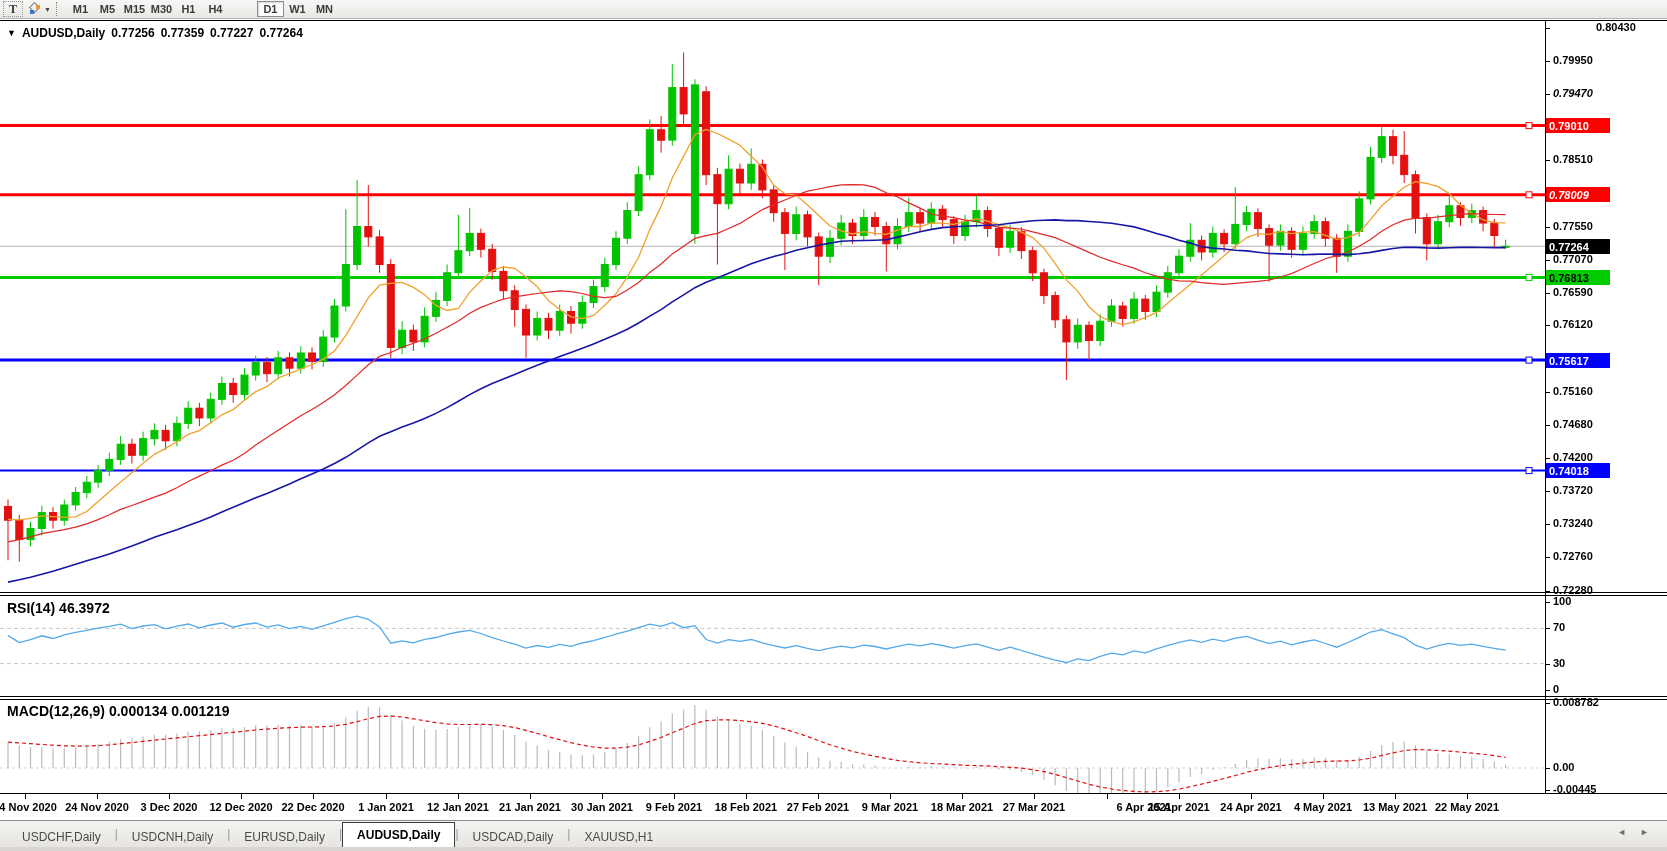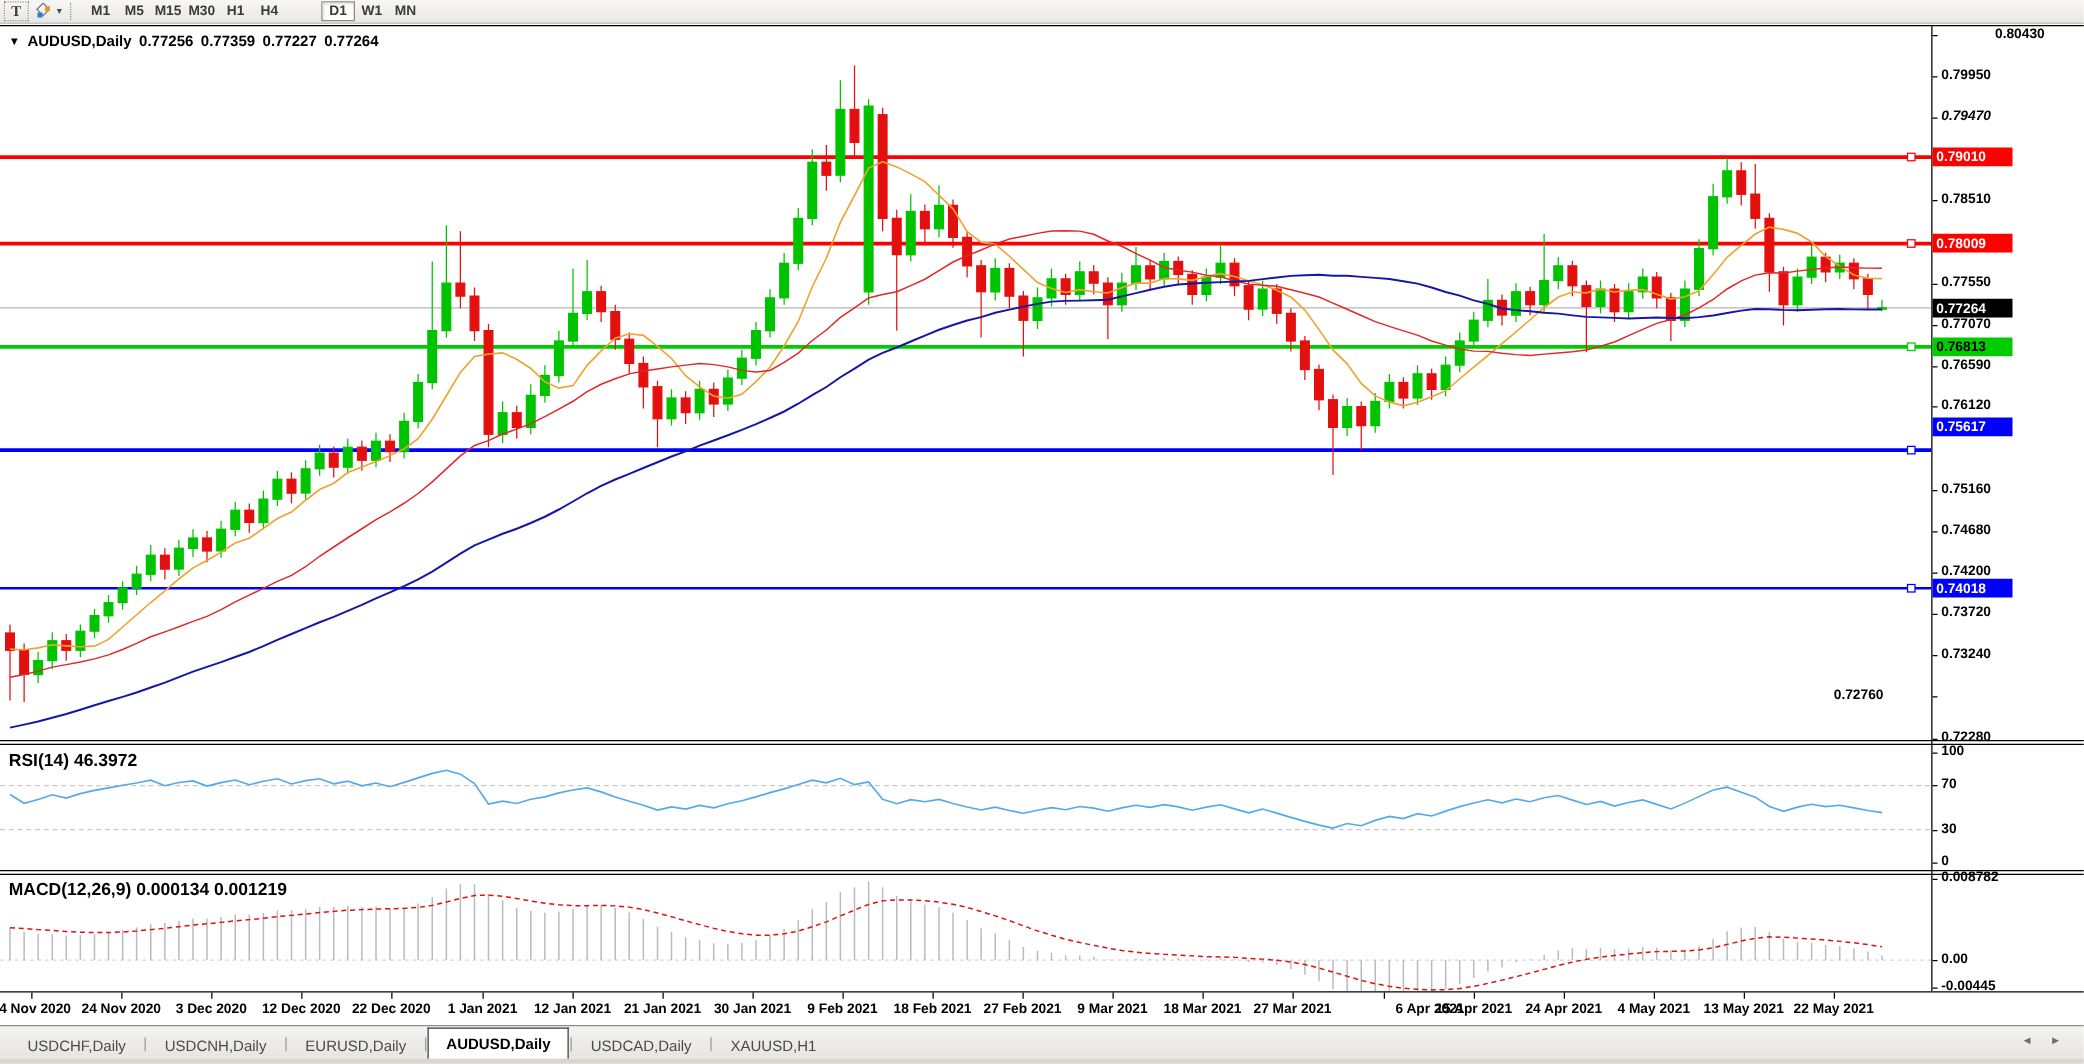--- a/index.html
+++ b/index.html
@@ -539,28 +539,28 @@
     <div class="axlab" style="left: 1553px; top: 385px;">0.75160</div>
     <div class="axtick" style="top: 392px;"></div>
     <div class="axlab" style="left: 1553px; top: 418px;">0.74680</div>
     <div class="axtick" style="top: 425px;"></div>
     <div class="axlab" style="left: 1553px; top: 451px;">0.74200</div>
     <div class="axtick" style="top: 458px;"></div>
     <div class="axlab" style="left: 1553px; top: 484px;">0.73720</div>
     <div class="axtick" style="top: 491px;"></div>
     <div class="axlab" style="left: 1553px; top: 517px;">0.73240</div>
     <div class="axtick" style="top: 524px;"></div>
-    <div class="axlab" style="left: 1467px; top: 550px; text-align: right;">0.72760</div>
+    <div class="axlab" style="left: 1553px; top: 550px; text-align: right;">0.72760</div>
     <div class="axtick" style="top: 557px;"></div>
     <div class="axlab" style="left: 1553px; top: 584px;">0.72280</div>
     <div class="axtick" style="top: 591px;"></div>
     <div class="badge" style="top: 118px; background: rgb(255, 0, 0); color: rgb(255, 255, 255);">0.79010</div>
-    <div class="badge" style="top: 187px; background: rgb(255, 0, 0); color: rgb(255, 255, 255);">0.78009</div>
+    <div class="badge" style="top: 187px; background: rgb(255, 0, 0); color: rgb(255, 255, 255); font-style: italic;">0.78009</div>
     <div class="badge" style="top: 270px; background: rgb(0, 204, 0); color: rgb(0, 0, 0);">0.76813</div>
-    <div class="badge" style="top: 334px; background: rgb(0, 0, 255); color: rgb(255, 255, 255);">0.75617</div>
+    <div class="badge" style="top: 353px; background: rgb(0, 0, 255); color: rgb(255, 255, 255);">0.75617</div>
     <div class="badge" style="top: 463px; background: rgb(0, 0, 255); color: rgb(255, 255, 255);">0.74018</div>
     <div class="badge" style="top: 239px; background: rgb(0, 0, 0); color: rgb(255, 255, 255);">0.77264</div>
     <div class="axlab" style="left: 1553px; top: 595px;">100</div>
     <div class="axtick" style="top: 602px;"></div>
     <div class="axlab" style="left: 1553px; top: 621px;">70</div>
     <div class="axtick" style="top: 628px;"></div>
     <div class="axlab" style="left: 1553px; top: 657px;">30</div>
     <div class="axtick" style="top: 664px;"></div>
     <div class="axlab" style="left: 1553px; top: 683px;">0</div>
     <div class="axtick" style="top: 690px;"></div>

